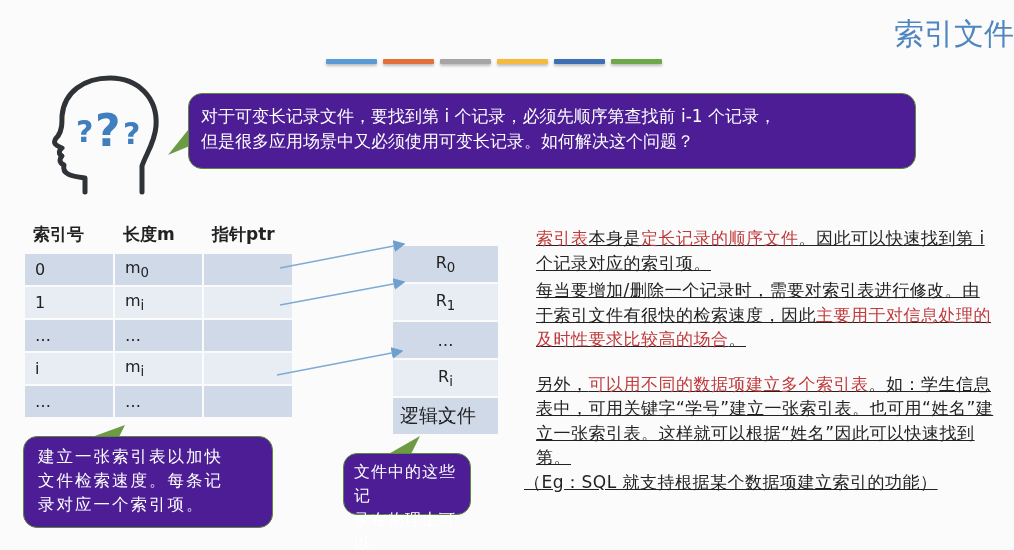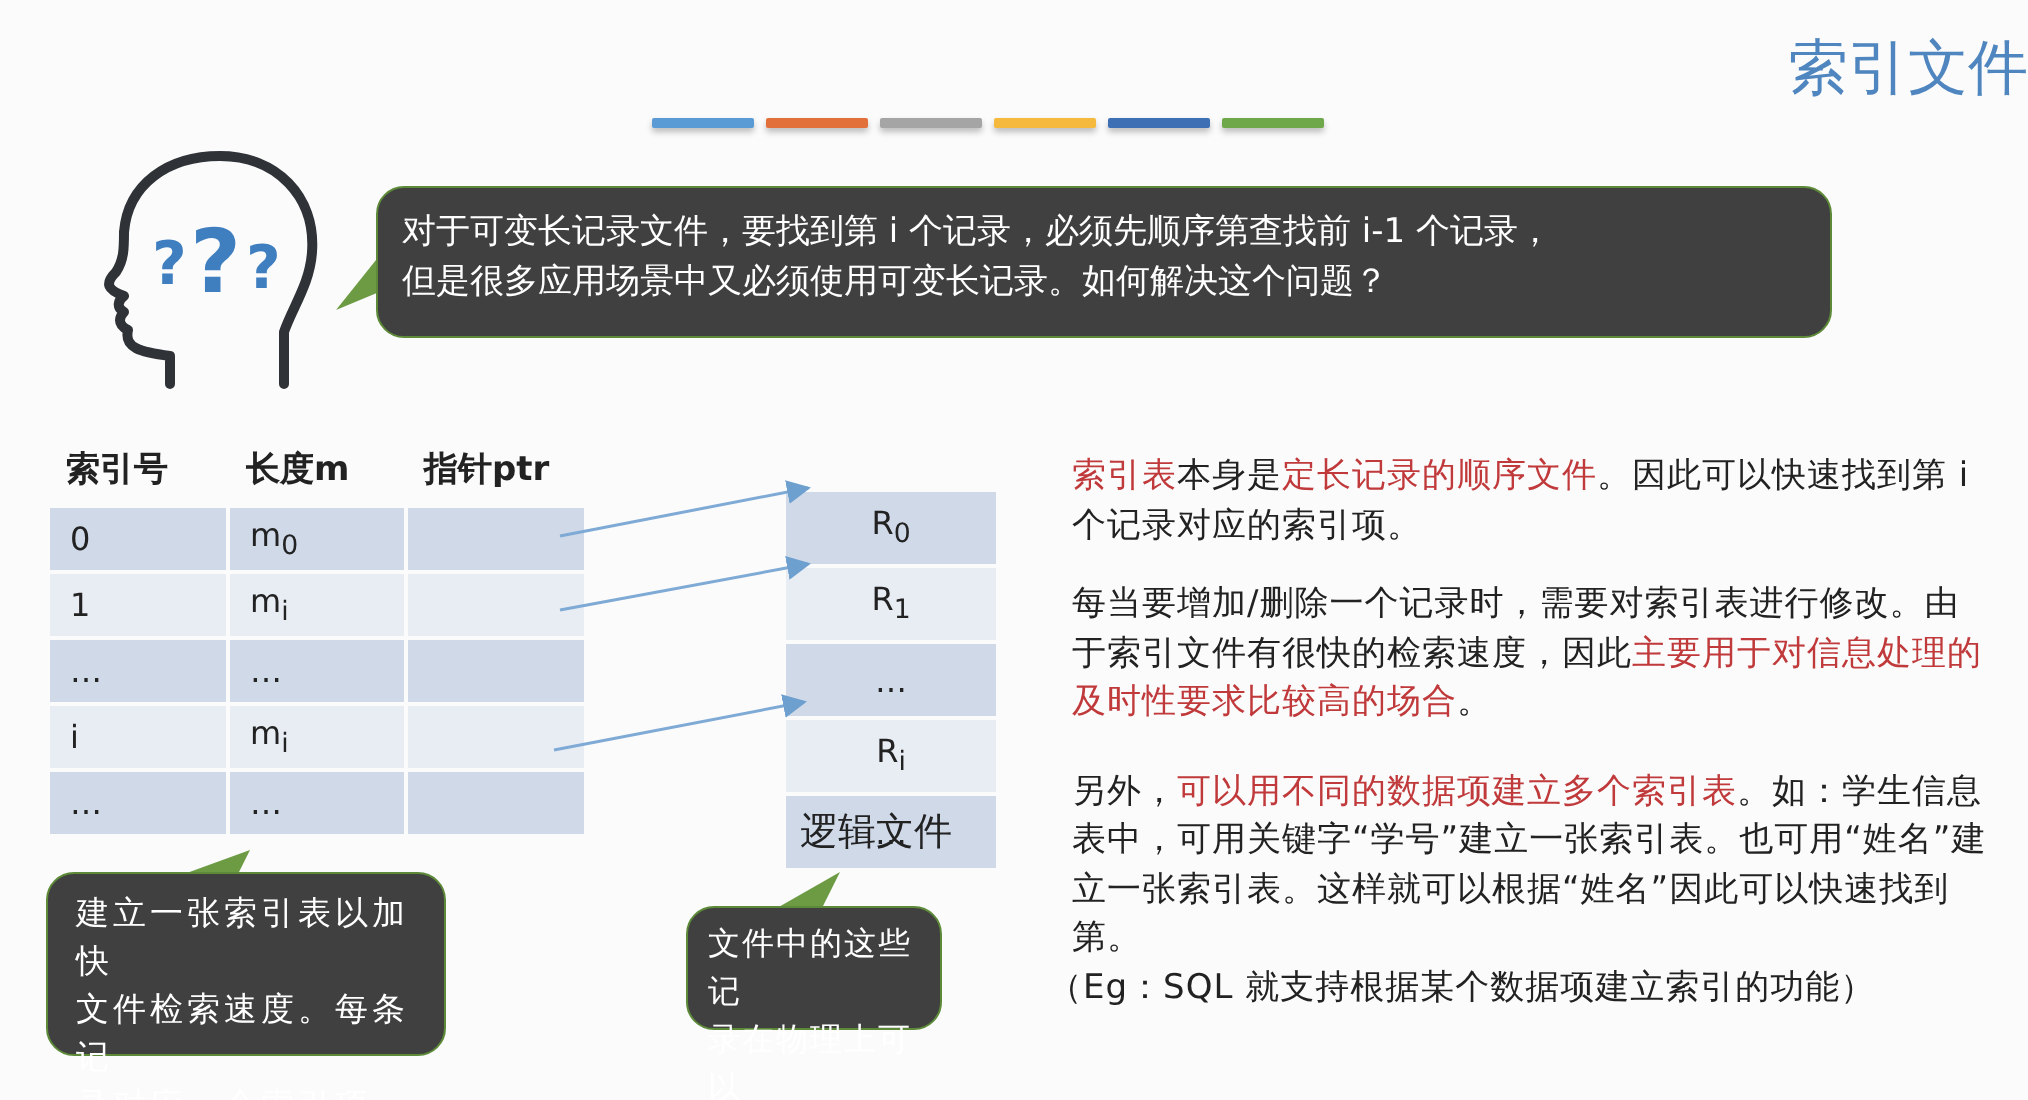--- a/index.html
+++ b/index.html
@@ -2,43 +2,43 @@
 <html><head>
 <meta charset="utf-8">
 <style>
   html,body{margin:0;padding:0;}
   body{width:1014px;height:550px;background:#fbfbfb;position:relative;overflow:hidden;
        font-family:"DejaVu Sans","Liberation Sans",sans-serif;color:#222;}
   .title{position:absolute;left:0;width:1014px;top:14px;text-align:right;font-size:30px;color:#4f86bf;}
   .bars{position:absolute;top:59px;left:326px;display:flex;gap:6px;}
   .bars span{display:block;width:51px;height:5px;border-radius:1px;box-shadow:0 2px 3px rgba(0,0,0,0.25);}
   .head{position:absolute;left:40px;top:70px;width:130px;height:125px;}
-  .bubble{position:absolute;background:#404040;color:#fff;border-radius:14px;border:1px solid #5c8a38;}
+  .bubble{position:absolute;background:#4c1d95;color:#fff;border-radius:14px;border:1px solid #5c8a38;}
   .bubble-top{left:188px;top:93px;width:728px;height:76px;padding:10px 0 0 12px;box-sizing:border-box;font-size:17px;line-height:25px;}
-  .bubble-left{left:23px;top:436px;width:200px;height:92px;padding:8px 0 0 14px;box-sizing:border-box;font-size:16.5px;line-height:24px;letter-spacing:2px;}
+  .bubble-left{left:23px;top:436px;width:250px;height:92px;padding:8px 0 0 14px;box-sizing:border-box;font-size:16.5px;line-height:24px;letter-spacing:2px;}
   .bubble-mid{left:343px;top:453px;width:128px;height:62px;padding:6px 0 0 10px;box-sizing:border-box;font-size:16px;line-height:24px;letter-spacing:1px;}
   .tail{position:absolute;}
   .idx-header{position:absolute;top:223px;left:0;font-size:17px;font-weight:bold;}
   .idx-header span{position:absolute;white-space:nowrap;}
   table.idx{position:absolute;left:23px;top:252px;border-collapse:collapse;}
   table.idx td{height:33px;border:2px solid #fbfbfb;padding:0 0 0 10px;font-size:16px;box-sizing:border-box;}
   table.idx tr:nth-child(odd) td{background:#cfd9e8;}
   table.idx tr:nth-child(even) td{background:#e8edf4;}
   table.idx td.c1{width:90px;}
   table.idx td.c2{width:89px;}
   table.idx td.c3{width:90px;}
   table.rec{position:absolute;left:391px;top:244px;border-collapse:collapse;}
   table.rec td{width:103px;height:34px;border:2px solid #fbfbfb;text-align:center;font-size:16px;}
   table.rec tr:nth-child(odd) td{background:#cfd9e8;}
   table.rec tr:nth-child(even) td{background:#e8edf4;}
   .rec-label{position:absolute;left:400px;top:403px;font-size:19px;}
   .arrows{position:absolute;left:0;top:0;width:1014px;height:550px;pointer-events:none;}
   .right-text{position:absolute;left:536px;width:460px;font-size:17px;line-height:24.5px;letter-spacing:0.5px;}
   .red{color:#c0393b;}
-  .p1{top:226px;}
+  .p1{top:226px;text-decoration:underline;}
 </style>
 </head>
 <body>
 
 <div class="title">索引文件</div>
 <div class="bars">
   <span style="background:#5b9bd5"></span>
   <span style="background:#e2703a"></span>
   <span style="background:#a5a5a5"></span>
   <span style="background:#f5b93e"></span>
@@ -142,16 +142,16 @@
   <polygon points="0,20 35,0 25,20" fill="#6c9b44"></polygon>
 </svg>
 <div class="bubble bubble-mid">
   <div>文件中的这些记</div>
   <div>录在物理上可以</div>
 
 </div>
 
 <div class="right-text p1">
   <div><span class="red">索引表</span><span>本身是</span><span class="red">定长记录的顺序文件</span><span>。因此可以快速找到第 i 个记录对应的索引项。</span></div>
-  <div style="margin-top:15px"><span>每当要增加/删除一个记录时，需要对索引表进行修改。由于索引文件有很快的检索速度，因此</span><span class="red">主要用于对信息处理的及时性要求比较高的场合</span><span>。</span></div>
+  <div style="margin-top:3px"><span>每当要增加/删除一个记录时，需要对索引表进行修改。由于索引文件有很快的检索速度，因此</span><span class="red">主要用于对信息处理的及时性要求比较高的场合</span><span>。</span></div>
   <div style="margin-top:20px"><span>另外，</span><span class="red">可以用不同的数据项建立多个索引表</span><span>。如：学生信息表中，可用关键字“学号”建立一张索引表。也可用“姓名”建立一张索引表。这样就可以根据“姓名”因此可以快速找到第。</span></div>
   <div style="margin-left:-12px">（Eg：SQL 就支持根据某个数据项建立索引的功能）</div>
 </div>
 
 </body></html>

